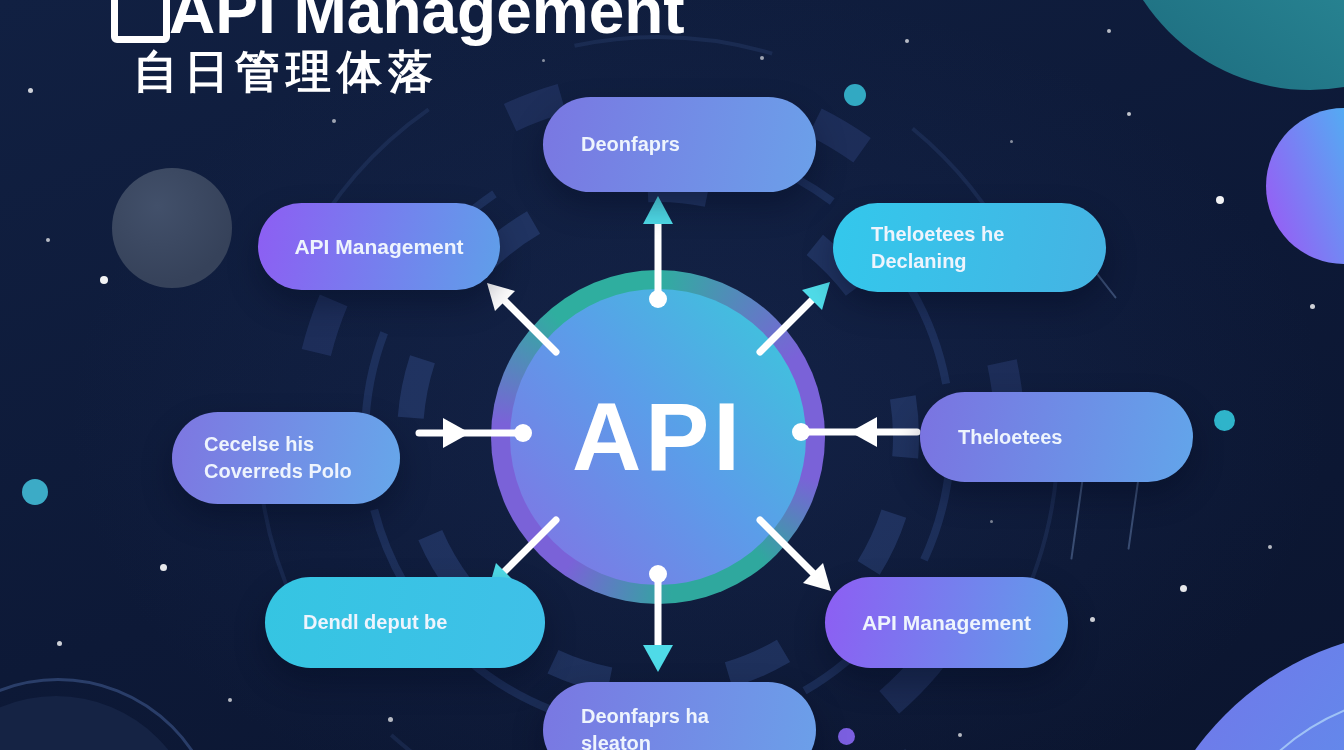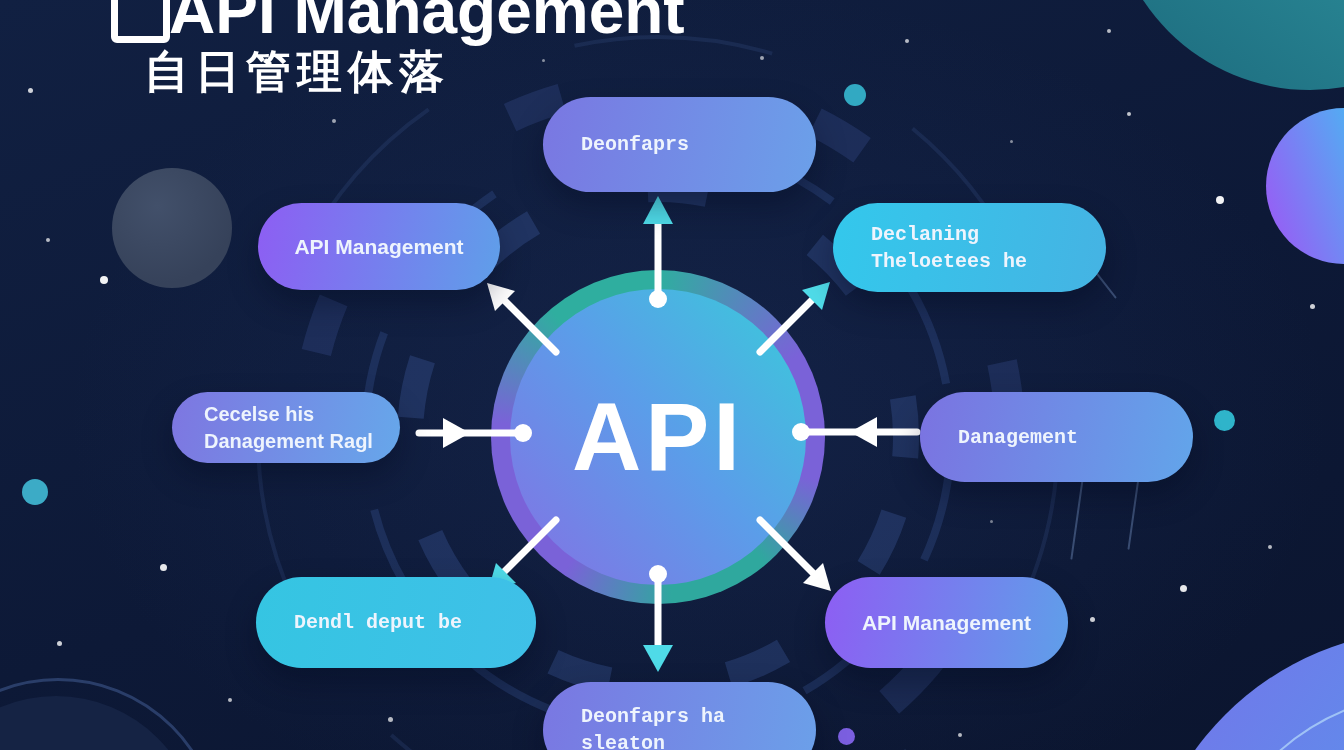--- a/index.html
+++ b/index.html
@@ -25,44 +25,44 @@
   .t3{left:1214px;top:410px;width:21px;height:21px;background:#2fb4ca;}
   .dot-purple{left:838px;top:728px;width:17px;height:17px;background:#7b5fe0;}
   .streak{position:absolute;background:rgba(150,185,235,.32);border-radius:2px;}
   .s1{left:1076px;top:478px;width:2px;height:82px;transform:rotate(8deg);}
   .s2{left:1133px;top:470px;width:2px;height:80px;transform:rotate(8deg);}
   .s3{left:1104px;top:266px;width:2px;height:36px;transform:rotate(-38deg);}
   .star{position:absolute;border-radius:50%;background:#ffffff;}
   
   .logo{position:absolute;left:111px;top:-16px;width:45px;height:45px;border:7px solid #ffffff;border-radius:6px;}
   .title{position:absolute;left:169px;top:-26px;font-size:64px;font-weight:800;color:#ffffff;letter-spacing:0;white-space:nowrap;}
-  .subtitle{position:absolute;left:133px;top:42px;font-size:45px;font-weight:700;color:#ffffff;letter-spacing:6px;white-space:nowrap;margin-left:11px;}
+  .subtitle{position:absolute;left:133px;top:42px;font-size:45px;font-weight:700;color:#ffffff;letter-spacing:6px;white-space:nowrap;}
   
   .ring{position:absolute;left:491px;top:270px;width:334px;height:334px;border-radius:50%;
     background:conic-gradient(from 0deg,#2fae9f 0deg,#7a62d8 60deg,#7a62d8 105deg,#2fa89e 140deg,#2fa89e 175deg,#7a62d8 215deg,#7a62d8 275deg,#2fae9f 320deg,#2fae9f 360deg);}
   .core{position:absolute;left:510px;top:289px;width:296px;height:296px;border-radius:50%;
     background:linear-gradient(48deg,#8570e4 0%,#5b9de9 52%,#38ccda 100%);
     display:flex;align-items:center;justify-content:center;}
   .core span{font-size:96px;font-weight:800;color:#ffffff;letter-spacing:4px;}
   
   .overlay{position:absolute;left:0;top:0;}
   
   .pill{position:absolute;border-radius:48px;display:flex;flex-direction:column;justify-content:center;
     box-shadow:0 14px 30px rgba(4,10,28,.35);}
   .pill span{display:block;font-weight:700;font-size:20px;line-height:27px;color:#eef4fd;}
-  .left-text{padding-left:38px;font-family:Liberation Mono, monospace;}
+  .left-text{padding-left:38px;}
   .center-text{align-items:center;text-align:center;}
   .center-text span{font-size:21px;}
   .p-top{left:543px;top:97px;width:235px;height:95px;background:linear-gradient(100deg,#7a77e2,#6ba0e9);}
   .p-topleft{left:258px;top:203px;width:242px;height:87px;background:linear-gradient(100deg,#8d5ef3,#5f9fe9);}
   .p-topright{left:833px;top:203px;width:235px;height:89px;background:linear-gradient(100deg,#33c8ec,#45b3e3);}
-  .p-left{left:172px;top:392px;width:228px;height:71px;background:linear-gradient(100deg,#7e76e1,#66a7ea);padding-left:0;}
+  .p-left{left:172px;top:412px;width:228px;height:92px;background:linear-gradient(100deg,#7e76e1,#66a7ea);padding-left:0;}
   .p-left span{padding-left:32px;}
   .p-right{left:920px;top:392px;width:235px;height:90px;background:linear-gradient(100deg,#7b73e1,#62a5ea);}
-  .p-bottomleft{left:256px;top:577px;width:242px;height:91px;background:linear-gradient(100deg,#35c5e2,#3fc0e8);}
+  .p-bottomleft{left:265px;top:577px;width:242px;height:91px;background:linear-gradient(100deg,#35c5e2,#3fc0e8);}
   .p-bottomright{left:825px;top:577px;width:243px;height:91px;background:linear-gradient(100deg,#8d5ef3,#5f9fe9);}
   .p-bottom{left:543px;top:682px;width:235px;height:96px;background:linear-gradient(100deg,#7a77e2,#6ba0e9);}
 </style>
 </head>
 <body>
 
 <div class="canvas">
 
   <div class="decor d-teal-big"></div>
   <div class="decor d-purplecyan"></div>
@@ -147,29 +147,29 @@
     </g>
   </svg>
 
   <div class="pill p-top left-text">
     <span>Deonfaprs</span>
   </div>
   <div class="pill p-topleft center-text">
     <span>API Management</span>
   </div>
   <div class="pill p-topright left-text">
+    <span>Theloetees he</span>
     <span>Declaning</span>
-    <span>Theloetees he</span>
   </div>
   <div class="pill p-left">
     <span>Cecelse his</span>
-    <span>Danagement Ragl</span>
+    <span>Coverreds Polo</span>
   </div>
   <div class="pill p-right left-text">
-    <span>Danagement</span>
+    <span>Theloetees</span>
   </div>
   <div class="pill p-bottomleft left-text">
     <span>Dendl deput be</span>
   </div>
   <div class="pill p-bottomright center-text">
     <span>API Management</span>
   </div>
   <div class="pill p-bottom left-text">
     <span>Deonfaprs ha</span>
     <span>sleaton</span>

